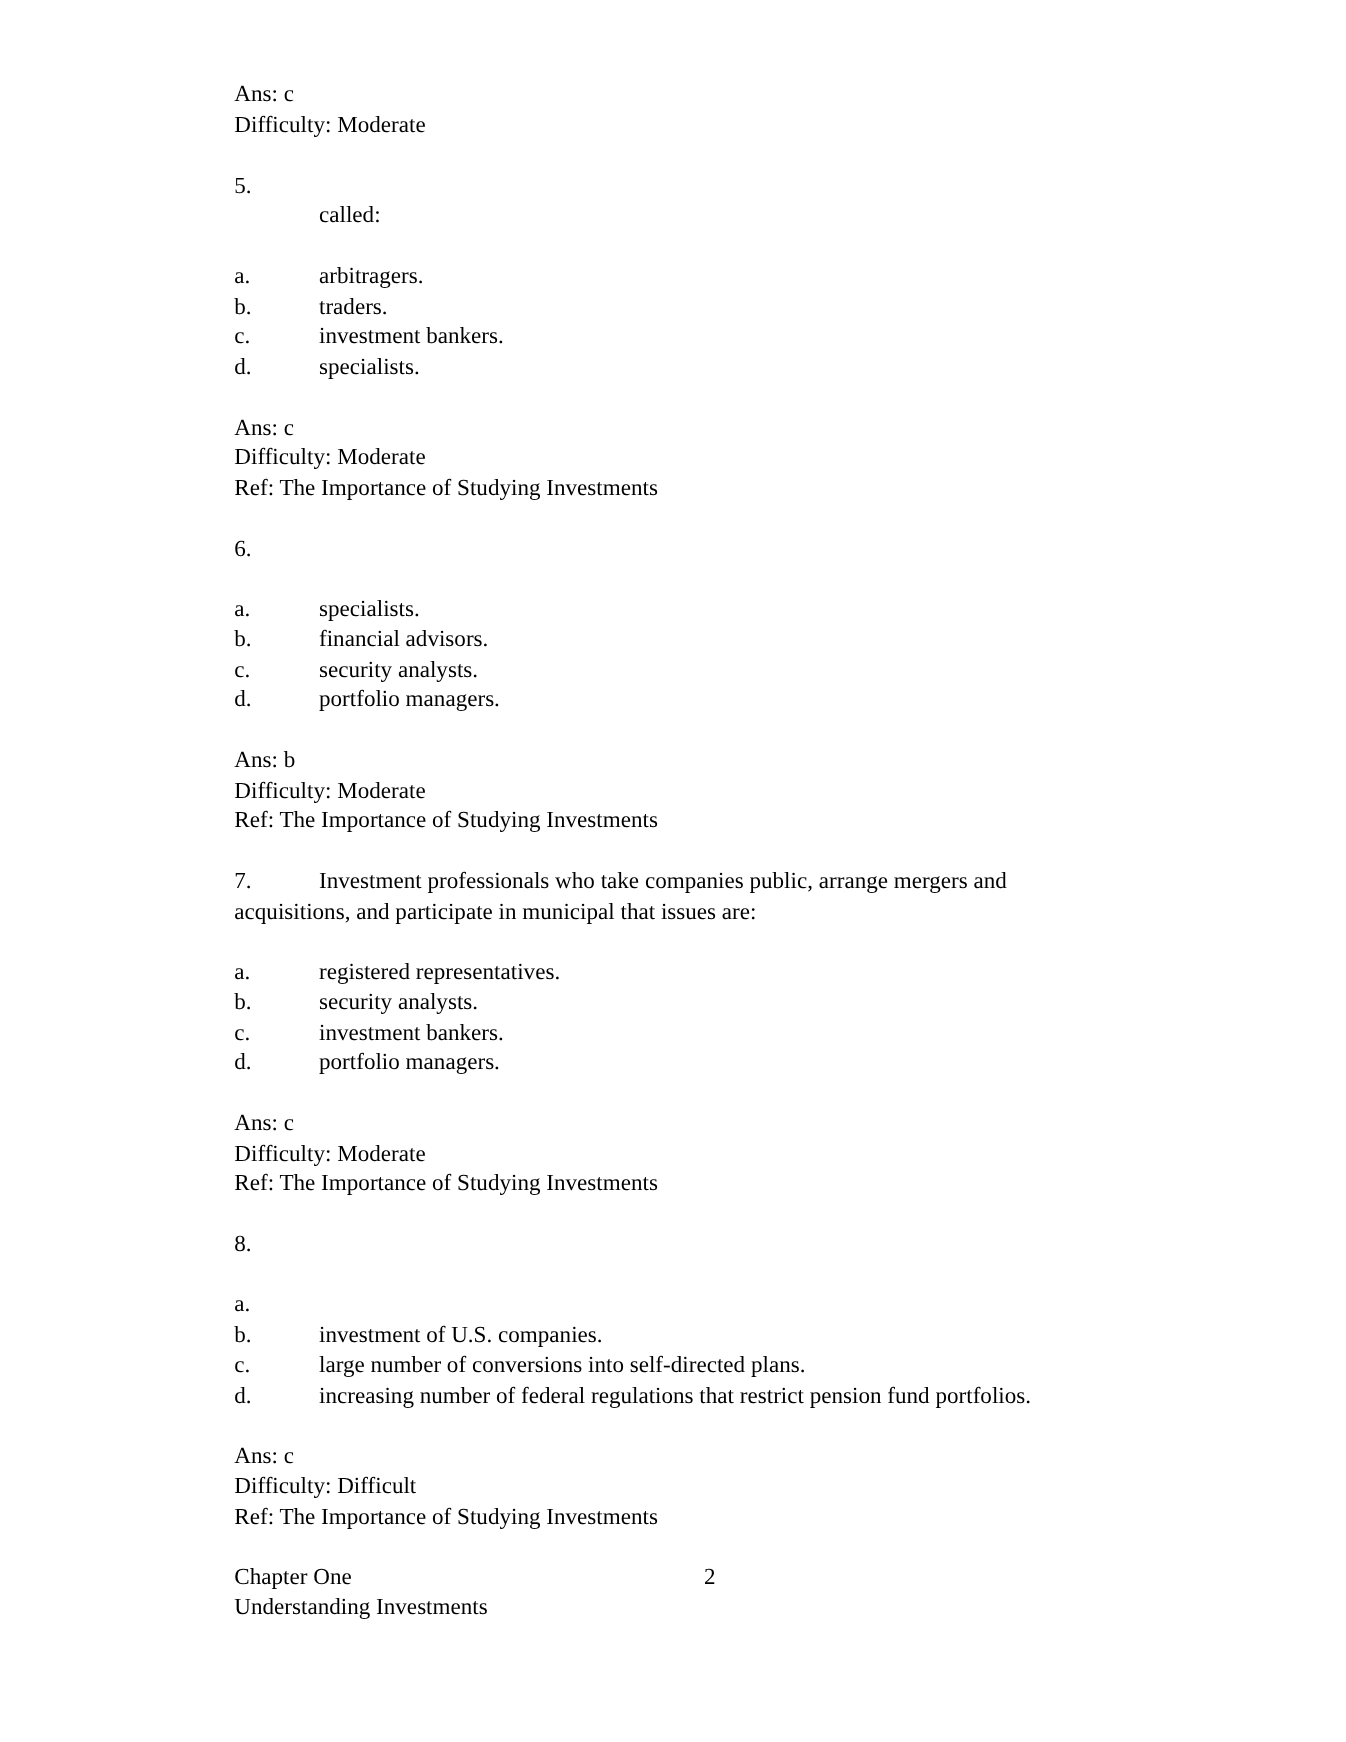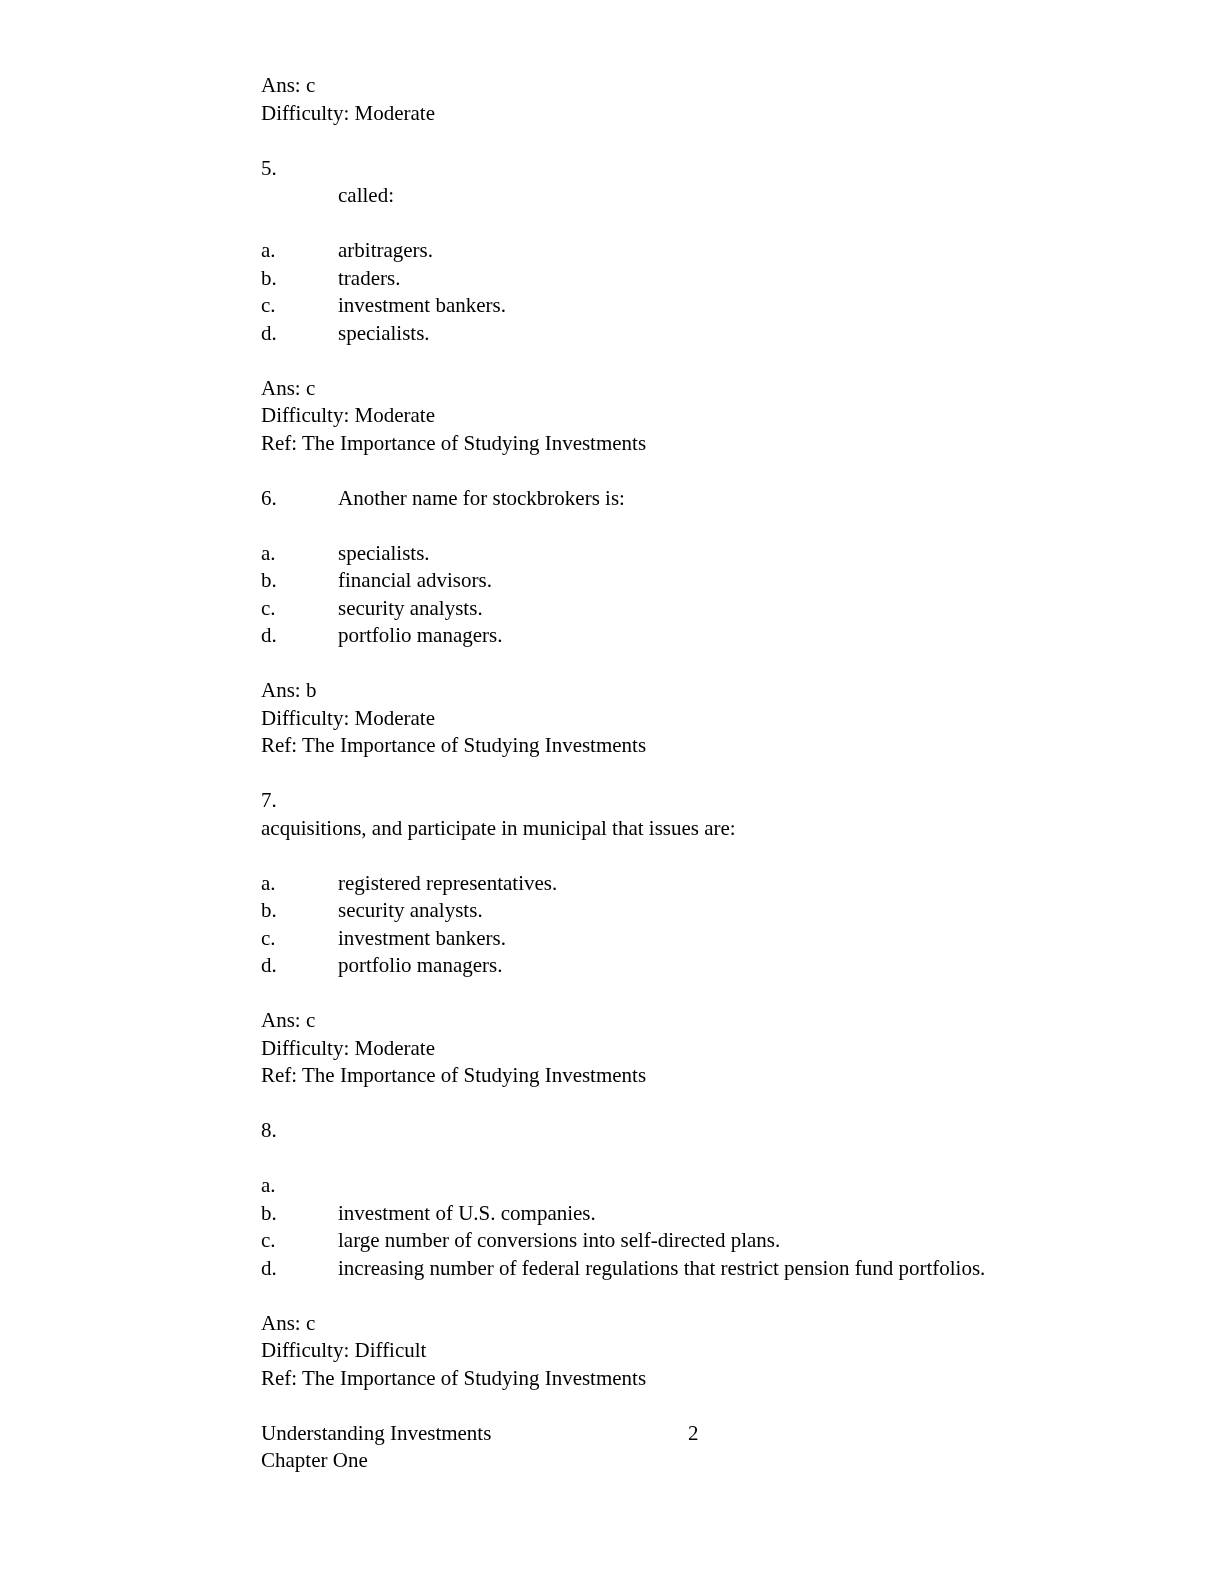--- a/index.html
+++ b/index.html
@@ -16,21 +16,20 @@
     font-family: "Liberation Serif", "DejaVu Serif", serif;
     font-size: 21px;
     line-height: 27.5px;
     overflow: hidden;
   }
   .content {
     position: absolute;
     top: 72px;
     left: 213px;
     right: 28px;
-    margin-left: 48px;
   }
   .block { margin-top: 27.5px; }
   .content > .block:first-child { margin-top: 0; }
   #questions { margin: 0; }
   .line { white-space: pre; }
   .row { display: flex; }
   .marker {
     display: inline-block;
     flex: none;
     width: 77px;
@@ -64,35 +63,35 @@
           <div class="line row"><span class="marker">b.</span><span class="">traders.</span></div>
           <div class="line row"><span class="marker">c.</span><span class="">investment bankers.</span></div>
           <div class="line row"><span class="marker">d.</span><span class="">specialists.</span></div>
         </div>
         <div class="block">
           <div class="line">Ans: c</div>
           <div class="line">Difficulty: Moderate</div>
           <div class="line">Ref: The Importance of Studying Investments</div>
         </div>
         <div class="block">
-          <div class="line row"><span class="marker">6.</span><span class="">Another name for stockbrokers is:</span></div>
+          <div class="line row"><span class="marker">6.</span></div>
         </div>
         <div class="block">
           <div class="line row"><span class="marker">a.</span><span class="">specialists.</span></div>
           <div class="line row"><span class="marker">b.</span><span class="">financial advisors.</span></div>
           <div class="line row"><span class="marker">c.</span><span class="">security analysts.</span></div>
           <div class="line row"><span class="marker">d.</span><span class="">portfolio managers.</span></div>
         </div>
         <div class="block">
           <div class="line">Ans: b</div>
           <div class="line">Difficulty: Moderate</div>
           <div class="line">Ref: The Importance of Studying Investments</div>
         </div>
         <div class="block">
-          <div class="line row"><span class="marker">7.</span></div>
+          <div class="line row"><span class="marker">7.</span><span class="">Investment professionals who take companies public, arrange mergers and</span></div>
           <div class="line">acquisitions, and participate in municipal that issues are:</div>
         </div>
         <div class="block">
           <div class="line row"><span class="marker">a.</span><span class="">registered representatives.</span></div>
           <div class="line row"><span class="marker">b.</span><span class="">security analysts.</span></div>
           <div class="line row"><span class="marker">c.</span><span class="">investment bankers.</span></div>
           <div class="line row"><span class="marker">d.</span><span class="">portfolio managers.</span></div>
         </div>
         <div class="block">
           <div class="line">Ans: c</div>
@@ -109,19 +108,19 @@
           <div class="line row"><span class="marker">d.</span><span class="">increasing number of federal regulations that restrict pension fund portfolios.</span></div>
         </div>
         <div class="block">
           <div class="line">Ans: c</div>
           <div class="line">Difficulty: Difficult</div>
           <div class="line">Ref: The Importance of Studying Investments</div>
         </div>
       </div>
 
     <div class="block footer-block">
+      <div class="line">Chapter One</div>
       <div class="line">Understanding Investments</div>
-      <div class="line">Chapter One</div>
       <div class="page-number">2</div>
     </div>
 
   </div>
 </div>
 
 </body></html>

